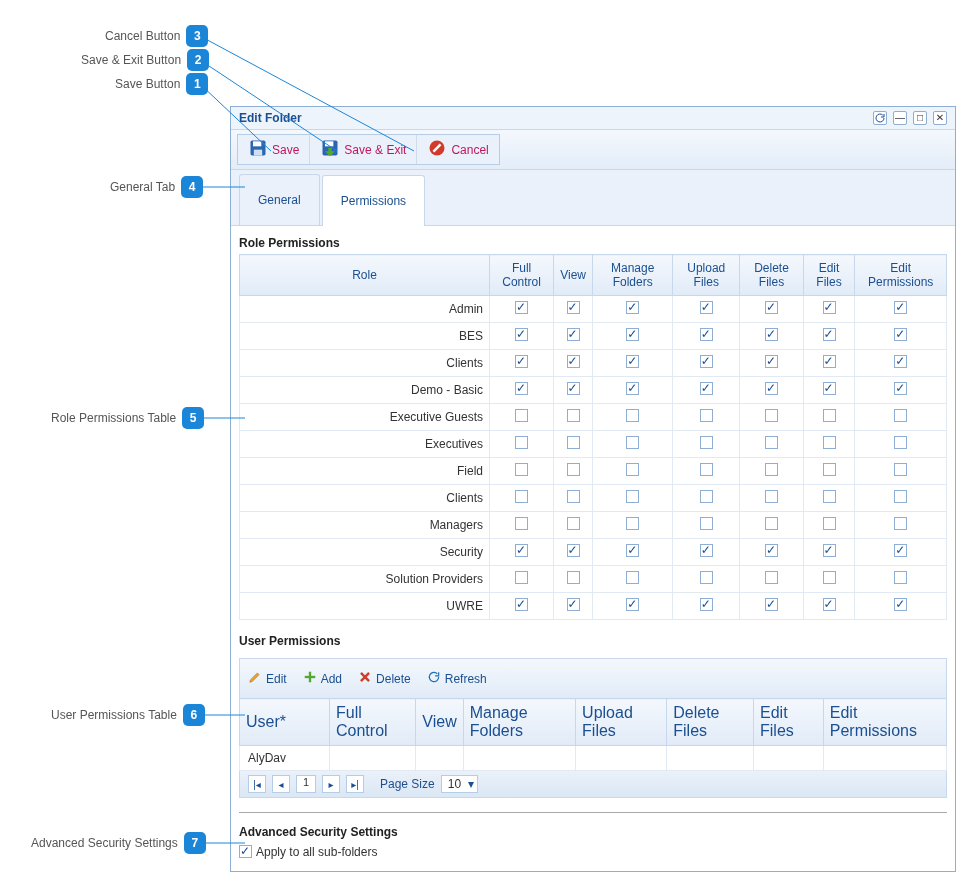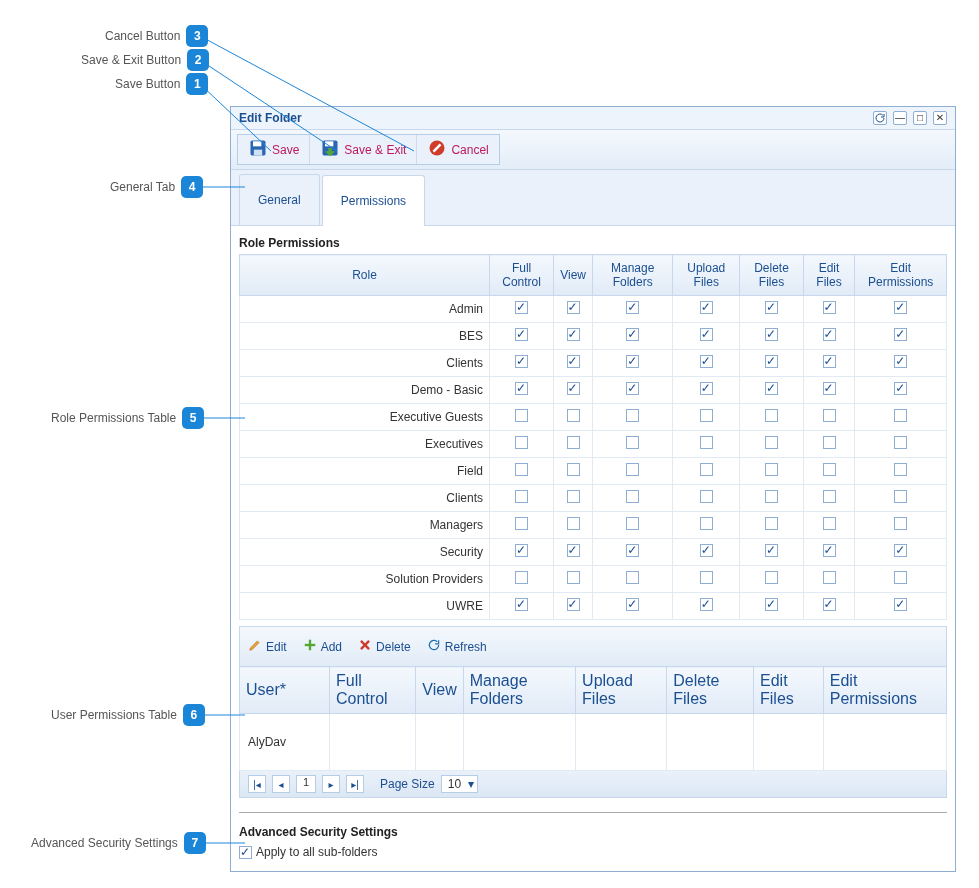--- a/index.html
+++ b/index.html
@@ -44,34 +44,34 @@
   table.perm .cbx.checked::after { content: "✓"; position: absolute; top: -2px; left: 0px; font-size: 12px; color: #1b4f91; }
 
   
   .uptoolbar { background: linear-gradient(#f4f8fd,#e1ebf7); border: 1px solid #c7d8ec; border-bottom: none; padding: 11px 8px; display: flex; gap: 16px; margin-top: 6px; }
   .uptoolbar .ubtn { display: flex; align-items: center; gap: 4px; color: #1b4f91; cursor: pointer; }
   .uptoolbar .ubtn svg { width: 14px; height: 14px; }
 
   
   table.user { width: 100%; border-collapse: collapse; border: 1px solid #c7d8ec; }
   table.user th { background: linear-gradient(#f4f8fd,#e1ebf7); border: 1px solid #c7d8ec; color: #1b4f91; font-weight: normal; padding: 5px 6px; font-size: 16px; text-align: left; }
-  table.user td { border: 1px solid #e1e9f3; padding: 21px 6px; font-size: 12px; text-align: center; }
+  table.user td { border: 1px solid #e1e9f3; padding: 5px 6px; font-size: 12px; text-align: center; }
   table.user td.role { text-align: left; padding-left: 8px; }
 
   .pager { background: linear-gradient(#eaf1fa,#dbe7f4); border: 1px solid #c7d8ec; border-top: none; padding: 4px 8px; display: flex; align-items: center; gap: 6px; }
   .pager .pbtn { width: 18px; height: 18px; border: 1px solid #b6cde6; background: #fff; display: flex; align-items: center; justify-content: center; font-size: 10px; color: #1b4f91; cursor: pointer; }
   .pager .pnum { width: 20px; height: 18px; border: 1px solid #b6cde6; background: #fff; text-align: center; font-size: 11px; color: #333; }
   .pager .pslabel { color: #1b4f91; margin-left: 10px; }
   .pager .psselect { border: 1px solid #b6cde6; padding: 1px 16px 1px 6px; background: #fff; color: #333; position: relative; }
   .pager .psselect::after { content: "▾"; position: absolute; right: 3px; color: #1b4f91; }
 
   hr.sep { border: none; border-top: 1px solid #aaa; margin: 14px 0 8px; }
 
   .adv { }
-  .adv .advlabel { display: flex; align-items: center; gap: 4px; margin-top: 2px; }
+  .adv .advlabel { display: flex; gap: 4px; margin-top: 2px; }
   .adv .cbx { width: 13px; height: 13px; border: 1px solid #8faed3; background: #fff; display: inline-block; position: relative; }
   .adv .cbx.checked::after { content: "✓"; position: absolute; top: -2px; left: 0px; font-size: 12px; color: #1b4f91; }
 
 </style>
 </head>
 <body>
 
 <div class="callouts">
   <svg class="lines">
     <line x1="200" y1="36" x2="414" y2="151" stroke="#1b86d8" stroke-width="1"></line>
@@ -292,20 +292,21 @@
             <td><span class="cbx checked"></span></td>
             <td><span class="cbx checked"></span></td>
             <td><span class="cbx checked"></span></td>
             <td><span class="cbx checked"></span></td>
             <td><span class="cbx checked"></span></td>
             <td><span class="cbx checked"></span></td>
           </tr>
         </tbody>
     </table>
 
+    <div class="section-title" style="margin-top:10px;">User Permissions</div>
 
     <div class="uptoolbar">
       <div class="ubtn">
         <span><svg viewBox="0 0 24 24">
               <path d="M3 21l4-1 12-12-3-3L4 17z" fill="#e8a23b" stroke="#b3711a"></path>
             </svg></span>
         <span>Edit</span>
       </div>
       <div class="ubtn">
         <span><svg viewBox="0 0 24 24">

